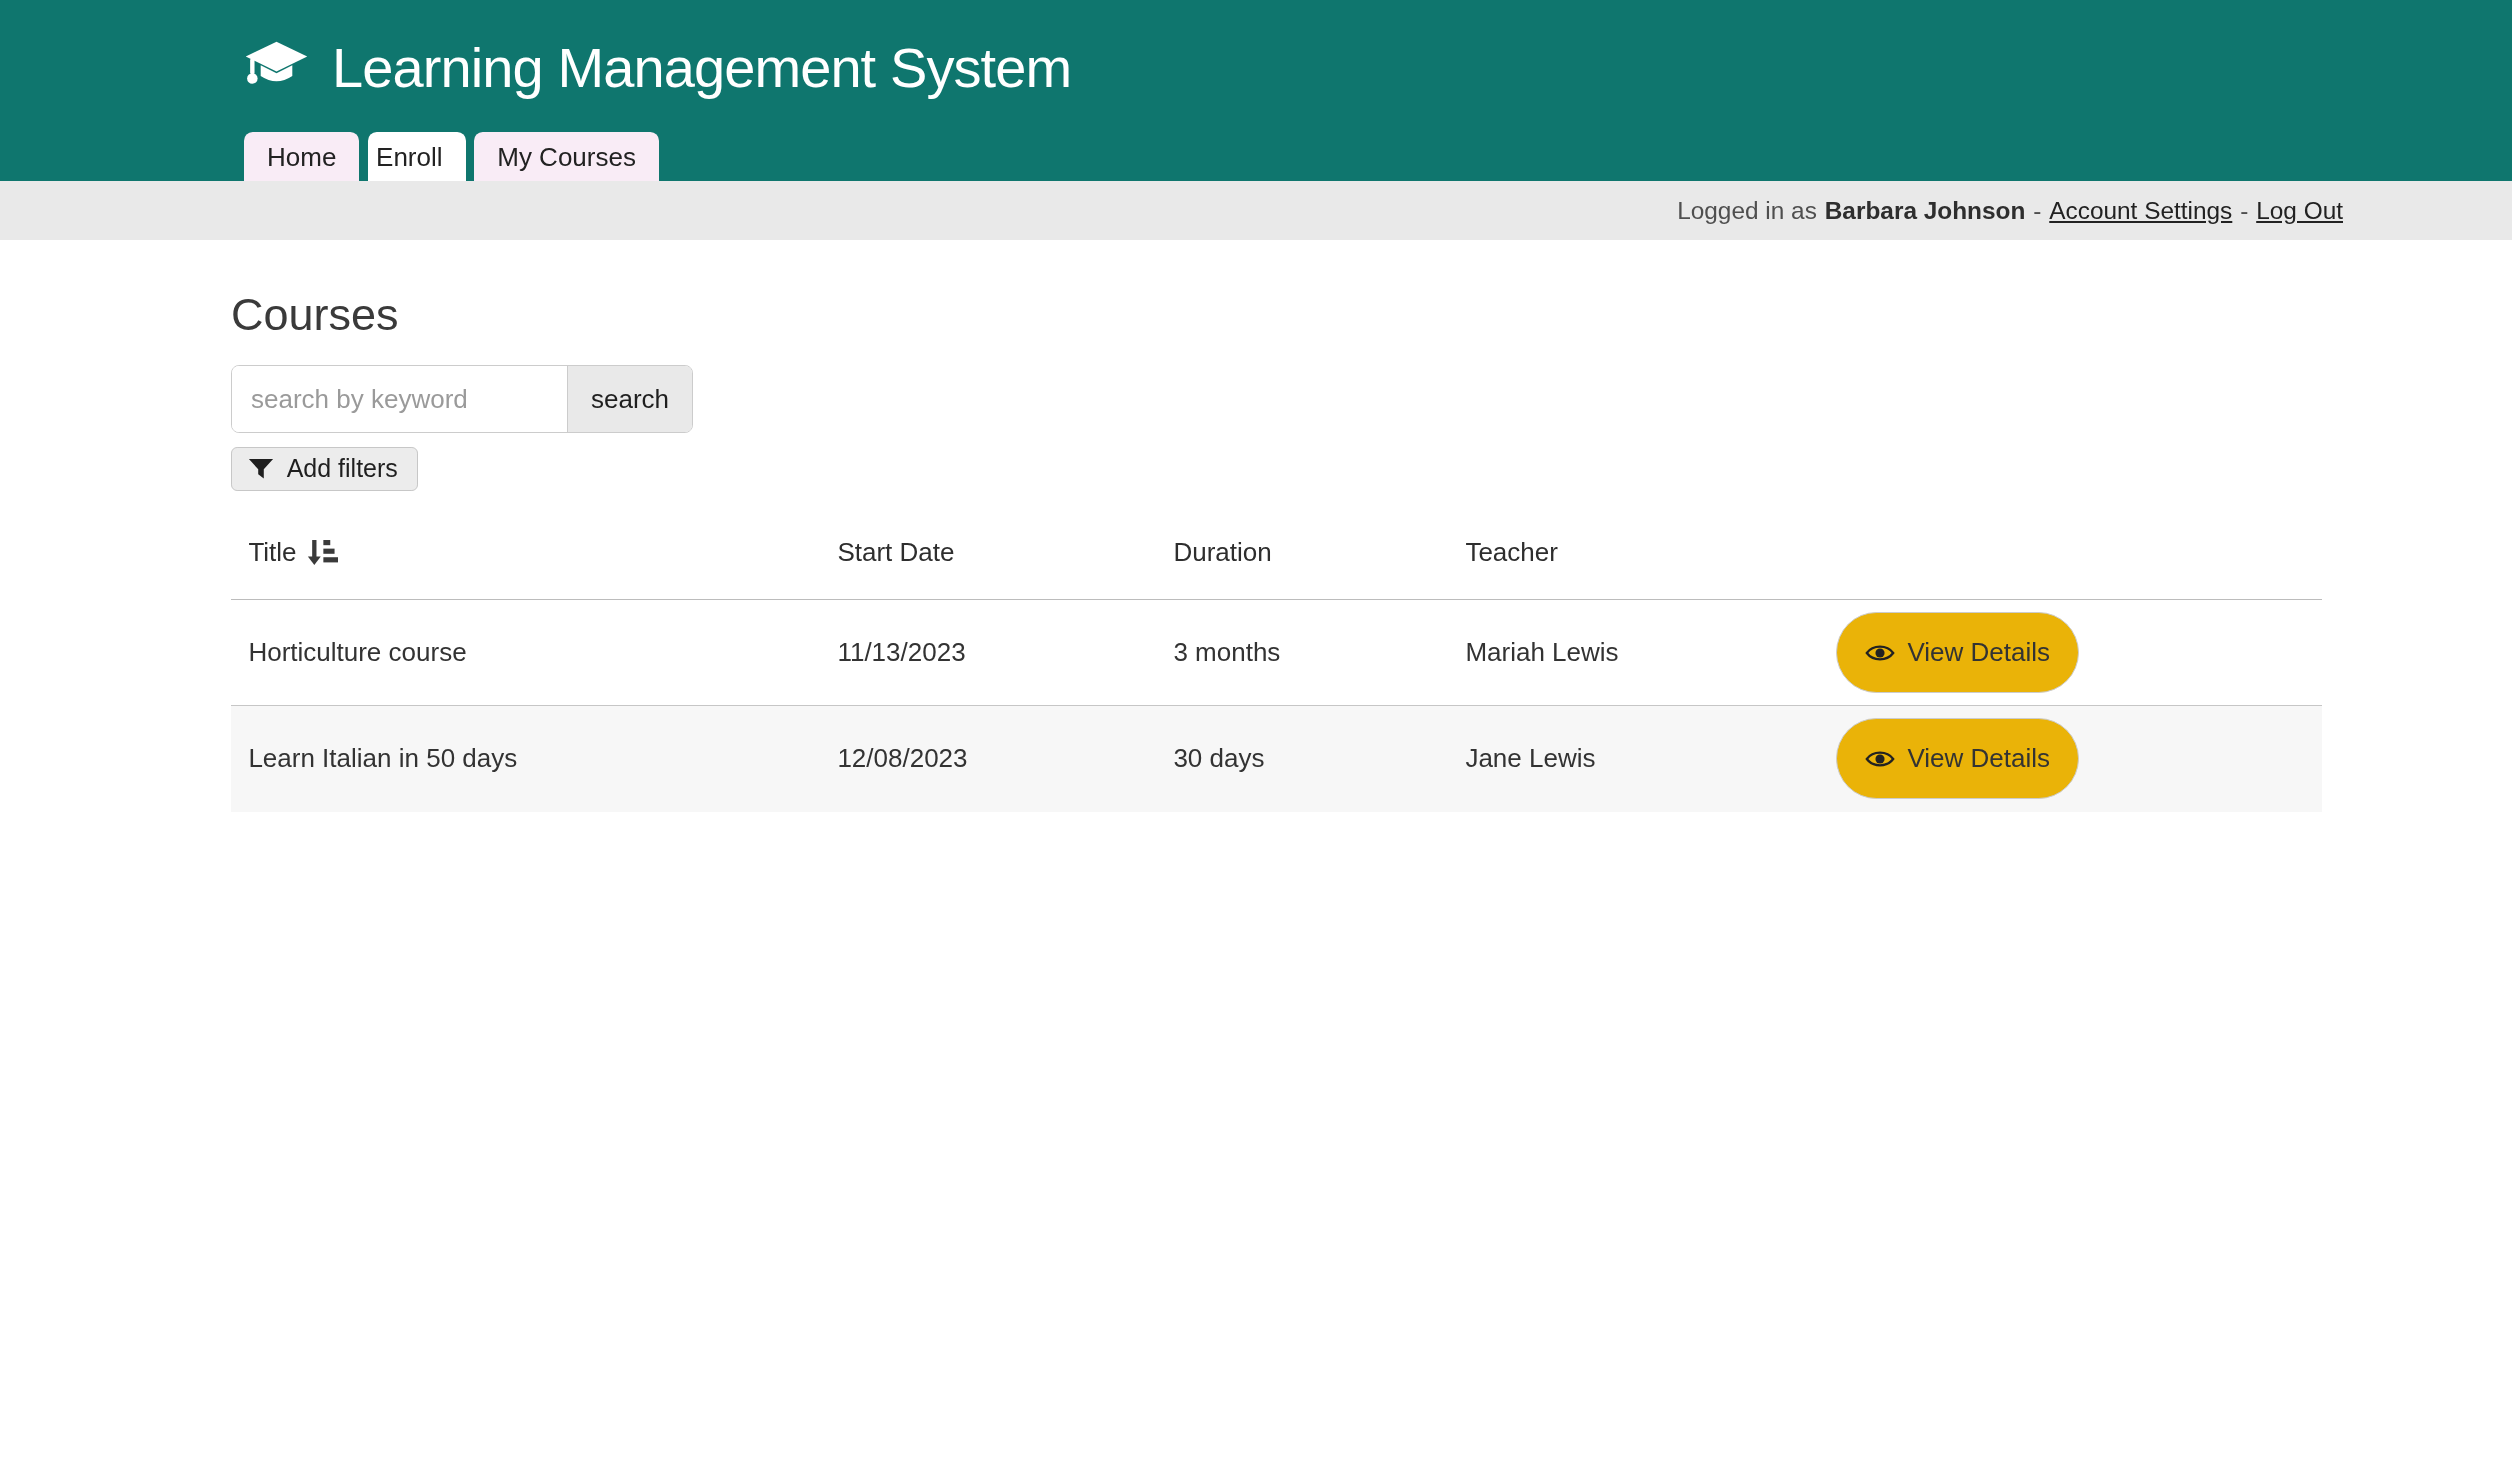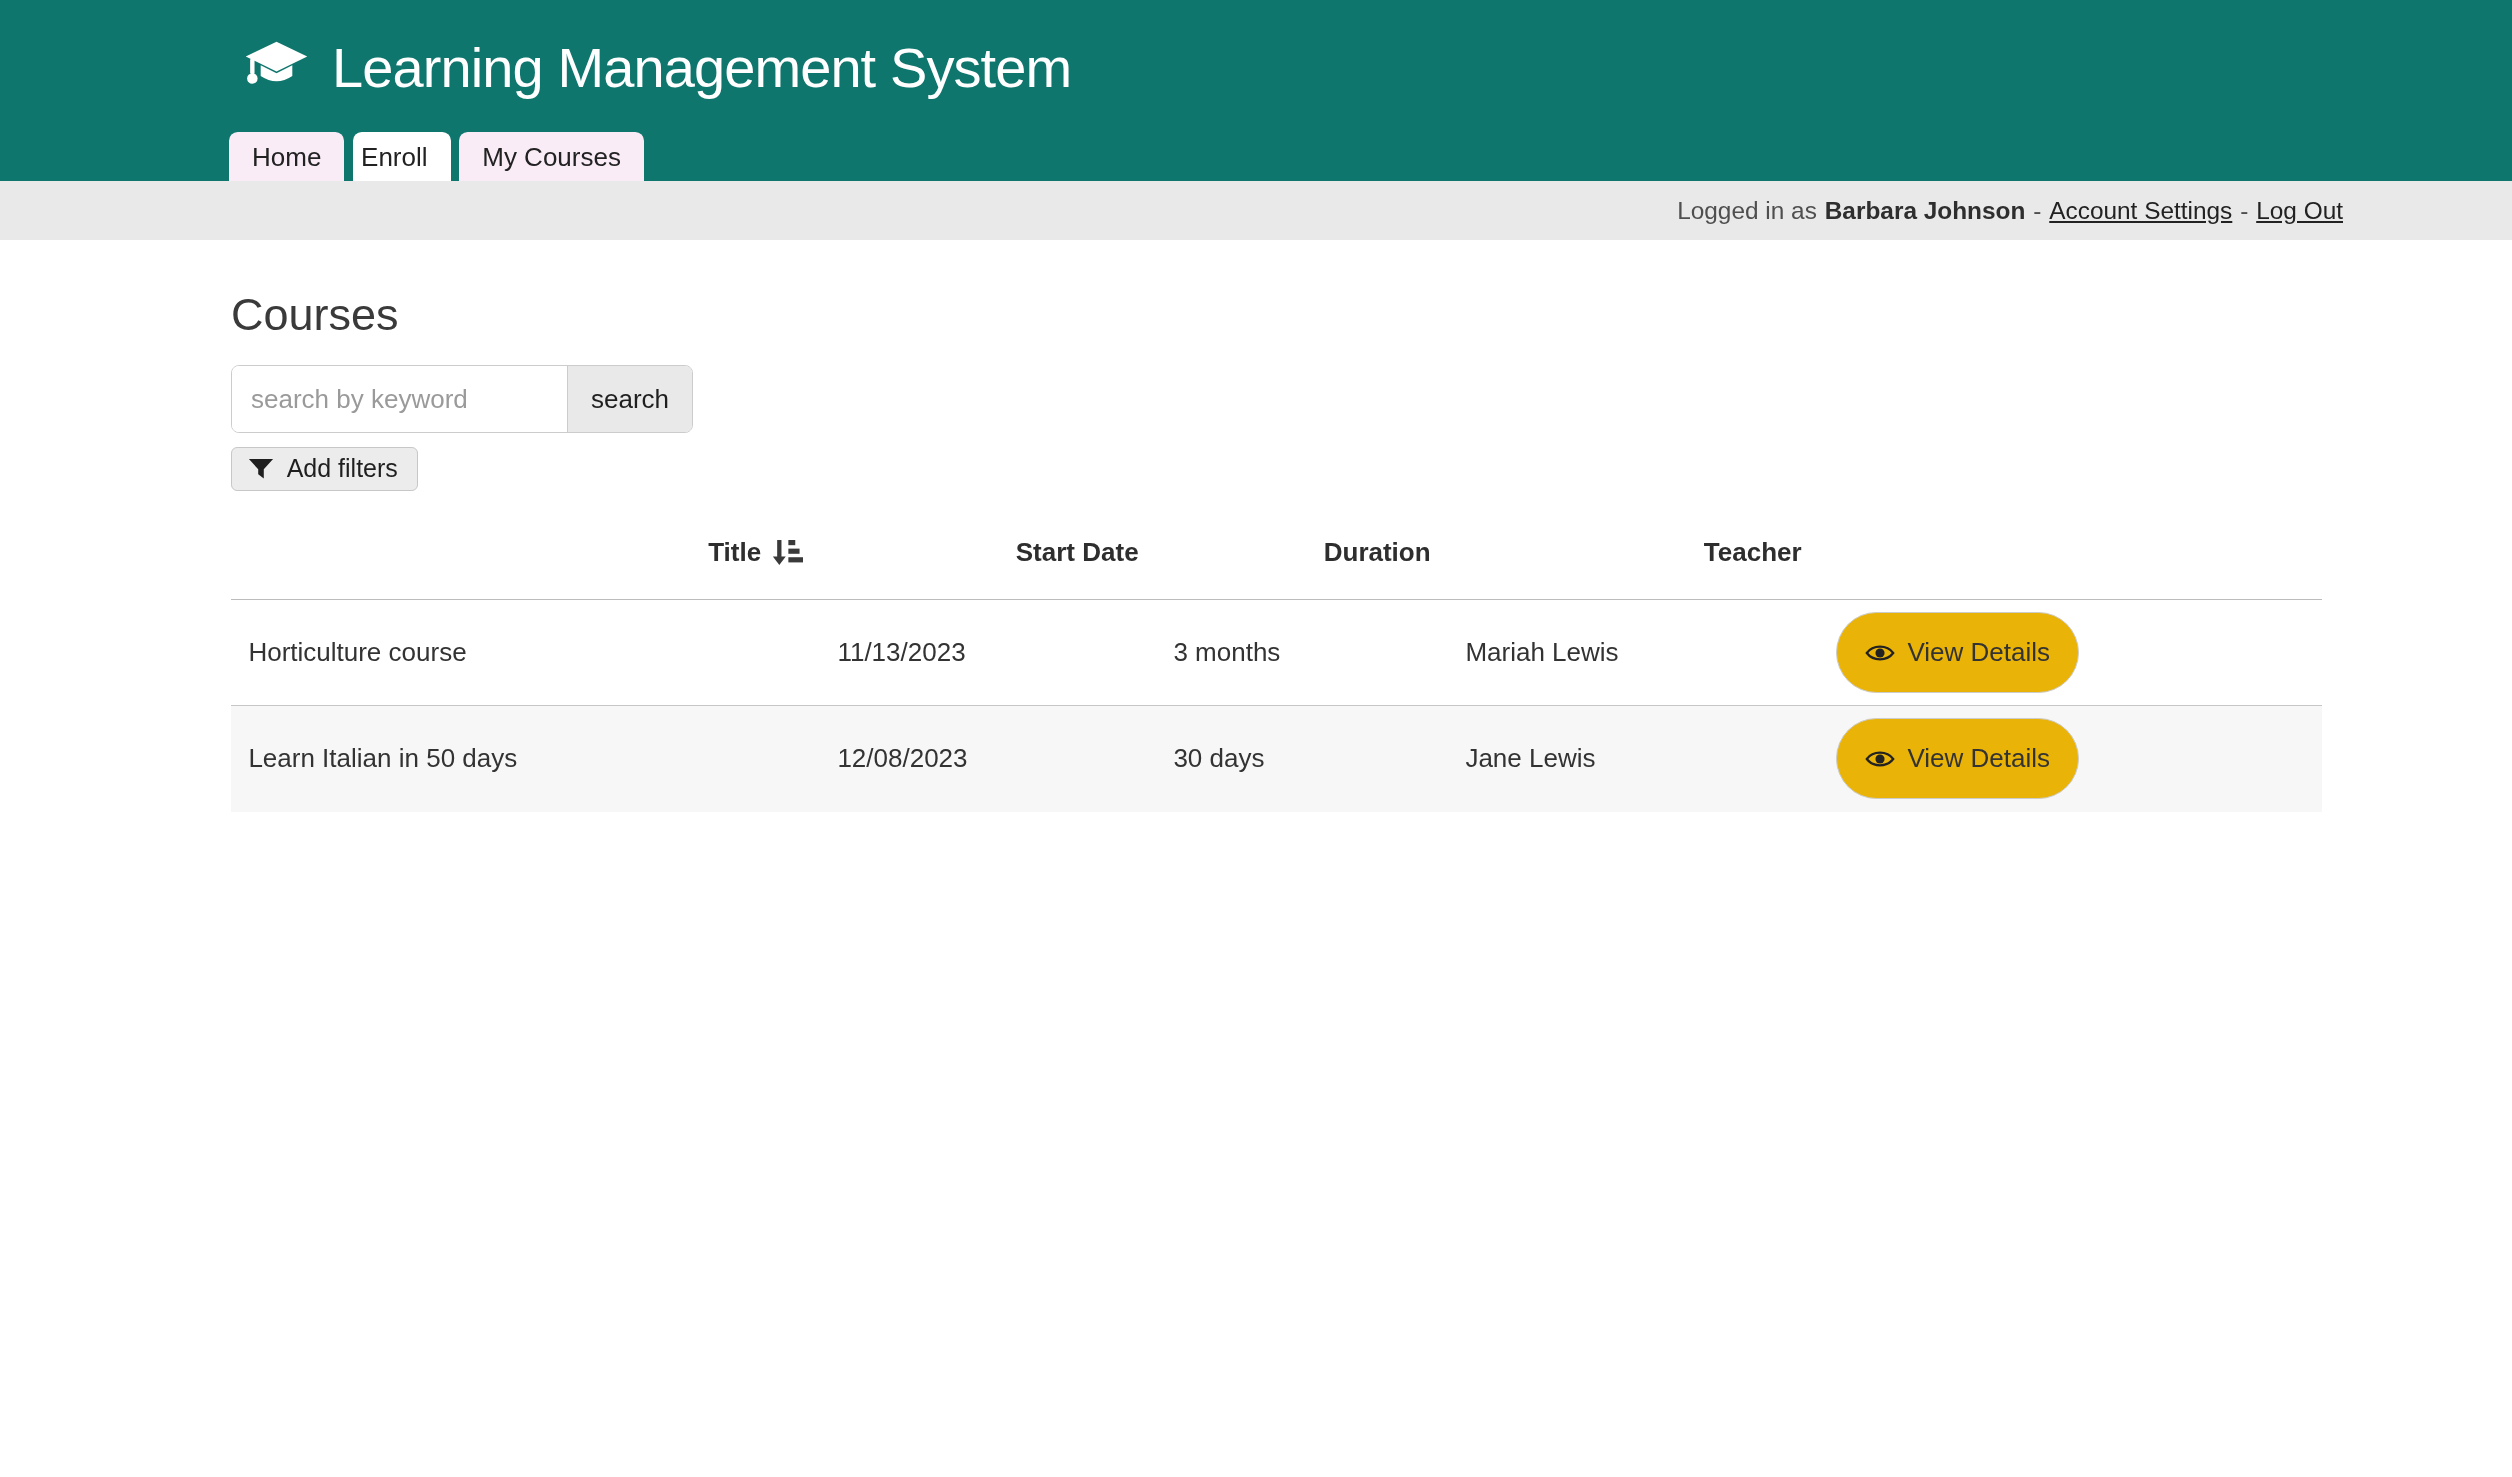--- a/index.html
+++ b/index.html
@@ -28,21 +28,21 @@
   .brand h1 {
     font-size: 56px;
     font-weight: 400;
     letter-spacing: -0.9px;
     white-space: nowrap;
   }
   .cap-icon { width: 65px; height: 56px; display: block; }
 
   .tabs {
     position: absolute;
-    left: 229px;
+    left: 244px;
     bottom: 0;
     display: flex;
     gap: 8.7px;
     align-items: flex-end;
   }
   .tab {
     display: block;
     height: 49px;
     line-height: 51px;
     padding: 0 23px;
@@ -134,22 +134,22 @@
 
   
   table.courses {
     width: 100%;
     margin-top: 37px;
     border-collapse: collapse;
     font-size: 26px;
     color: #333333;
   }
   table.courses th {
-    text-align: right;
-    font-weight: 700;
+    text-align: left;
+    font-weight: 400;
     color: #2e2e2e;
     padding: 8.7px 17.4px 31px 17.4px;
   }
   thead tr { border-bottom: 1.7px solid #bcbcbc; }
   tbody tr { border-bottom: 1.7px solid #c6c6c6; }
   tbody tr:last-child { border-bottom: none; }
   tbody tr:nth-child(even) { background: #f7f7f7; }
   table.courses td {
     height: 106px;
     padding: 0 17.4px;

